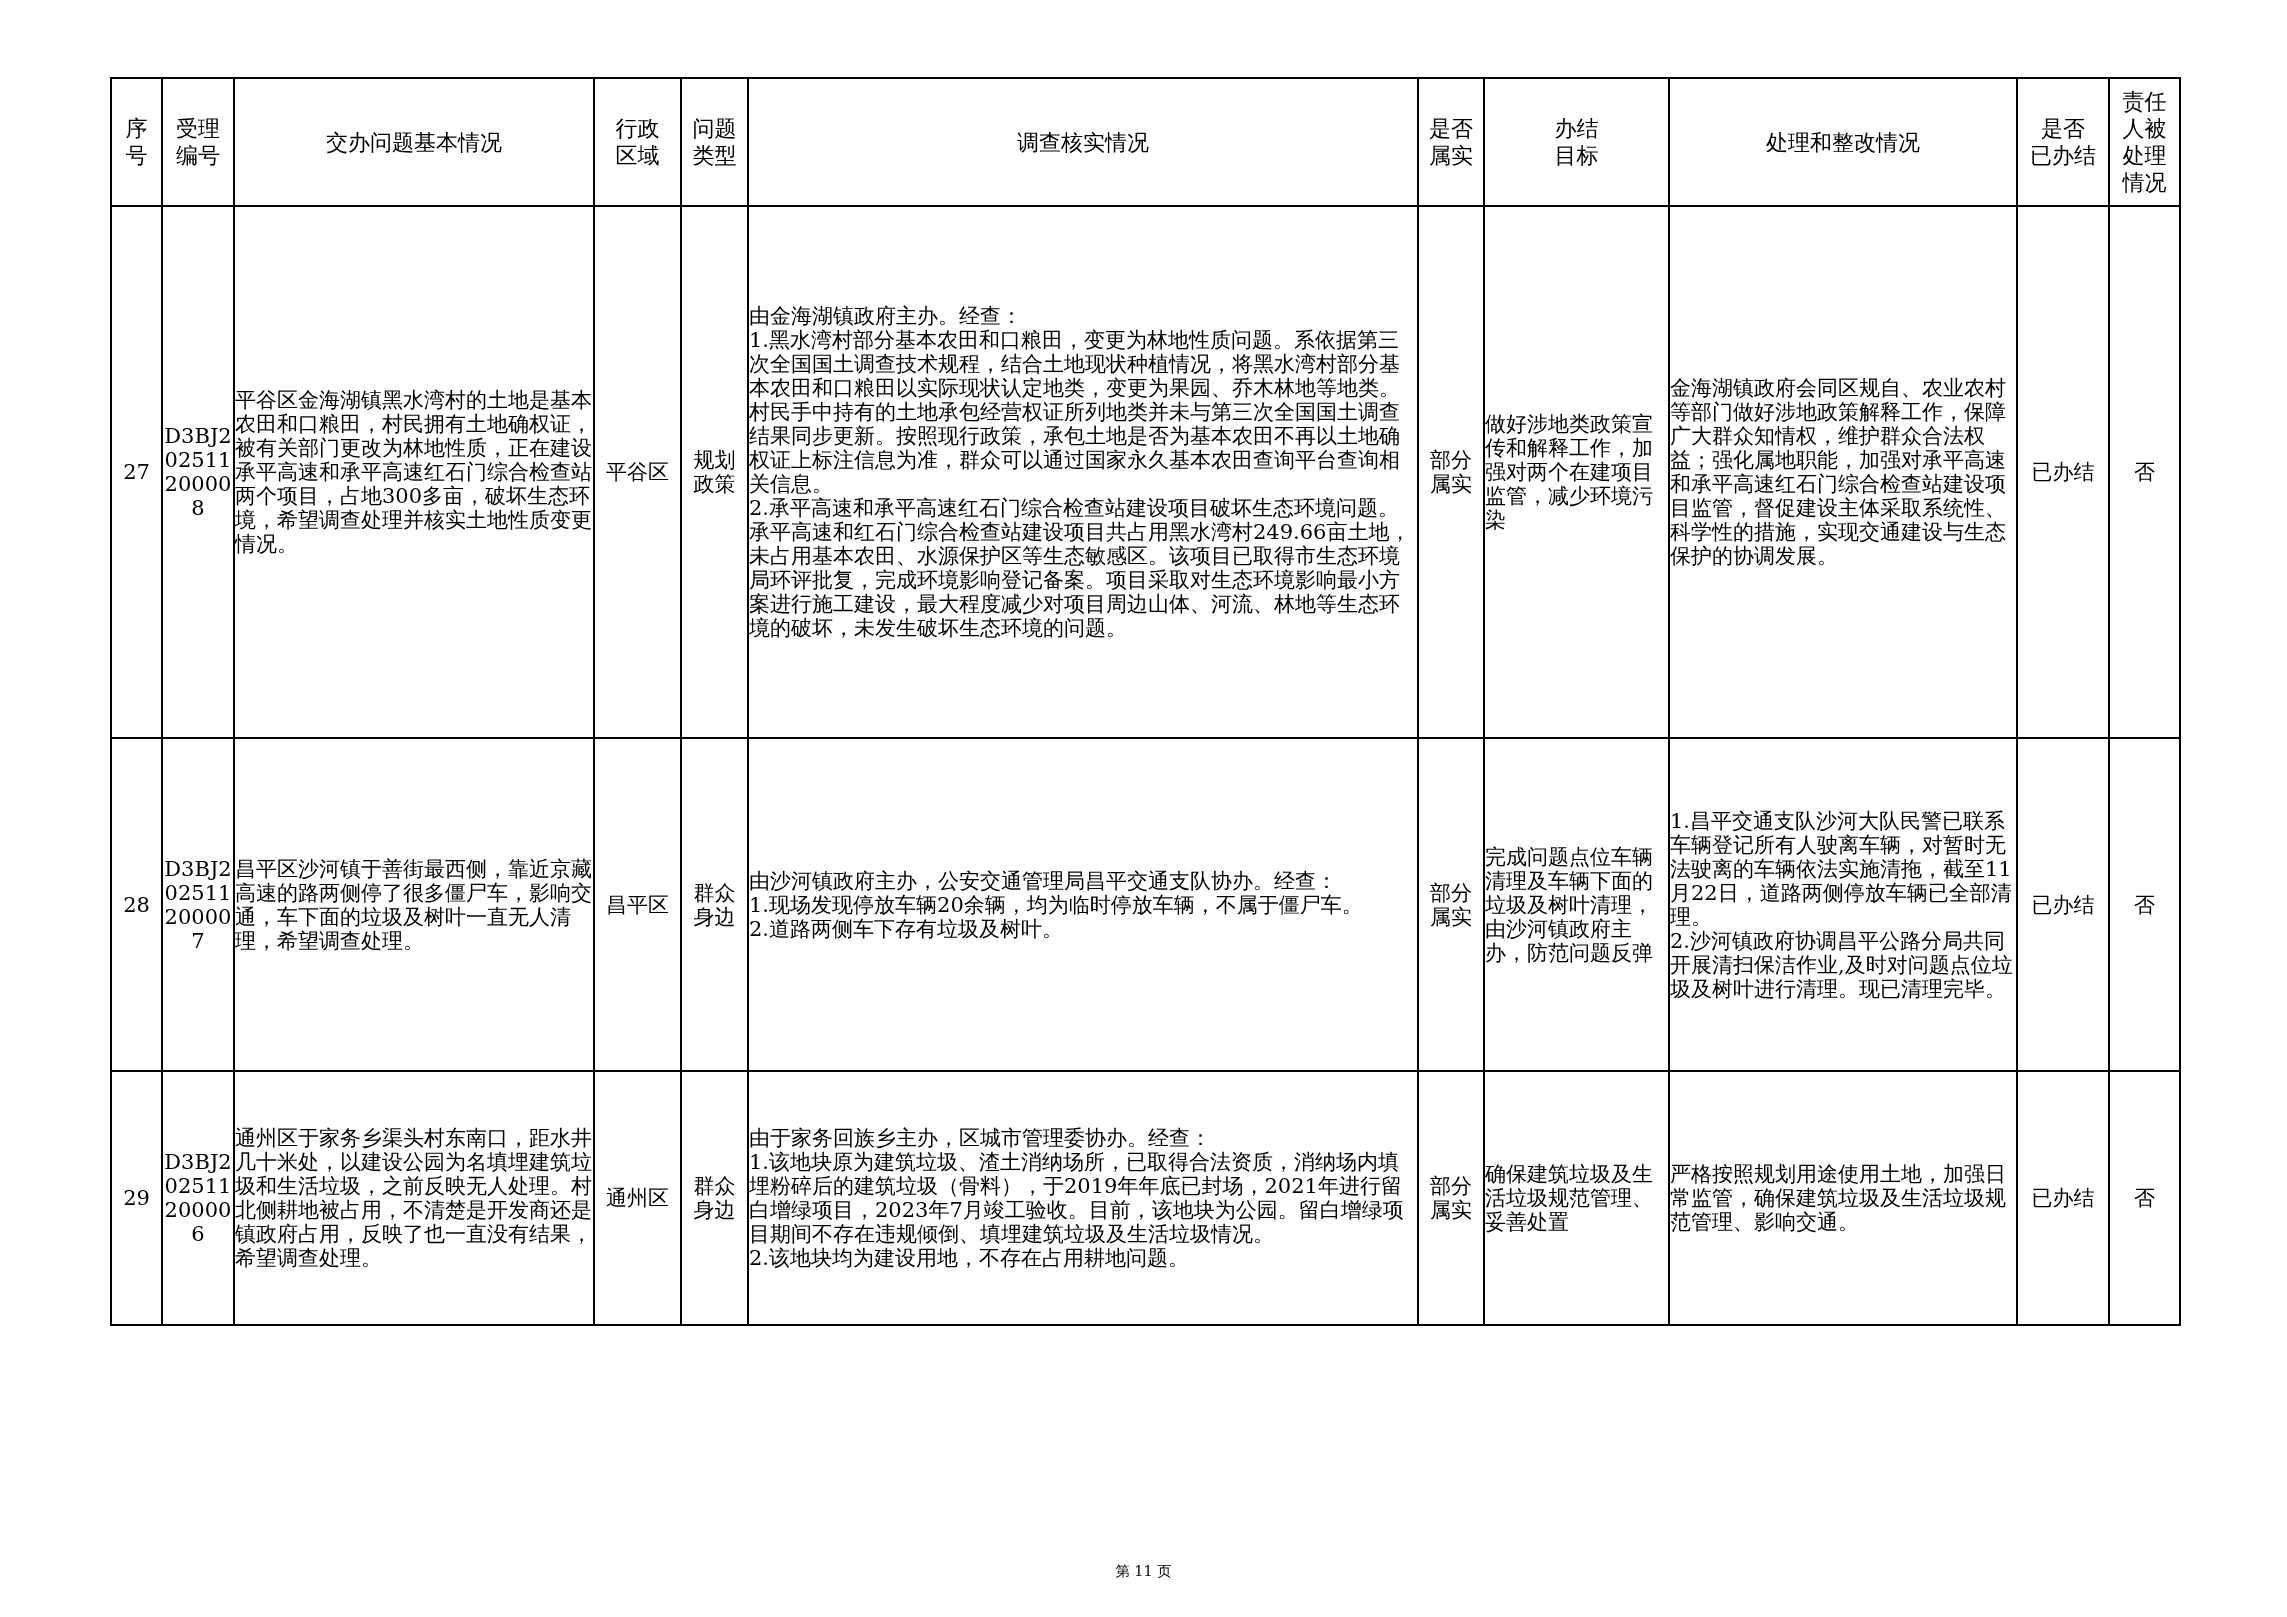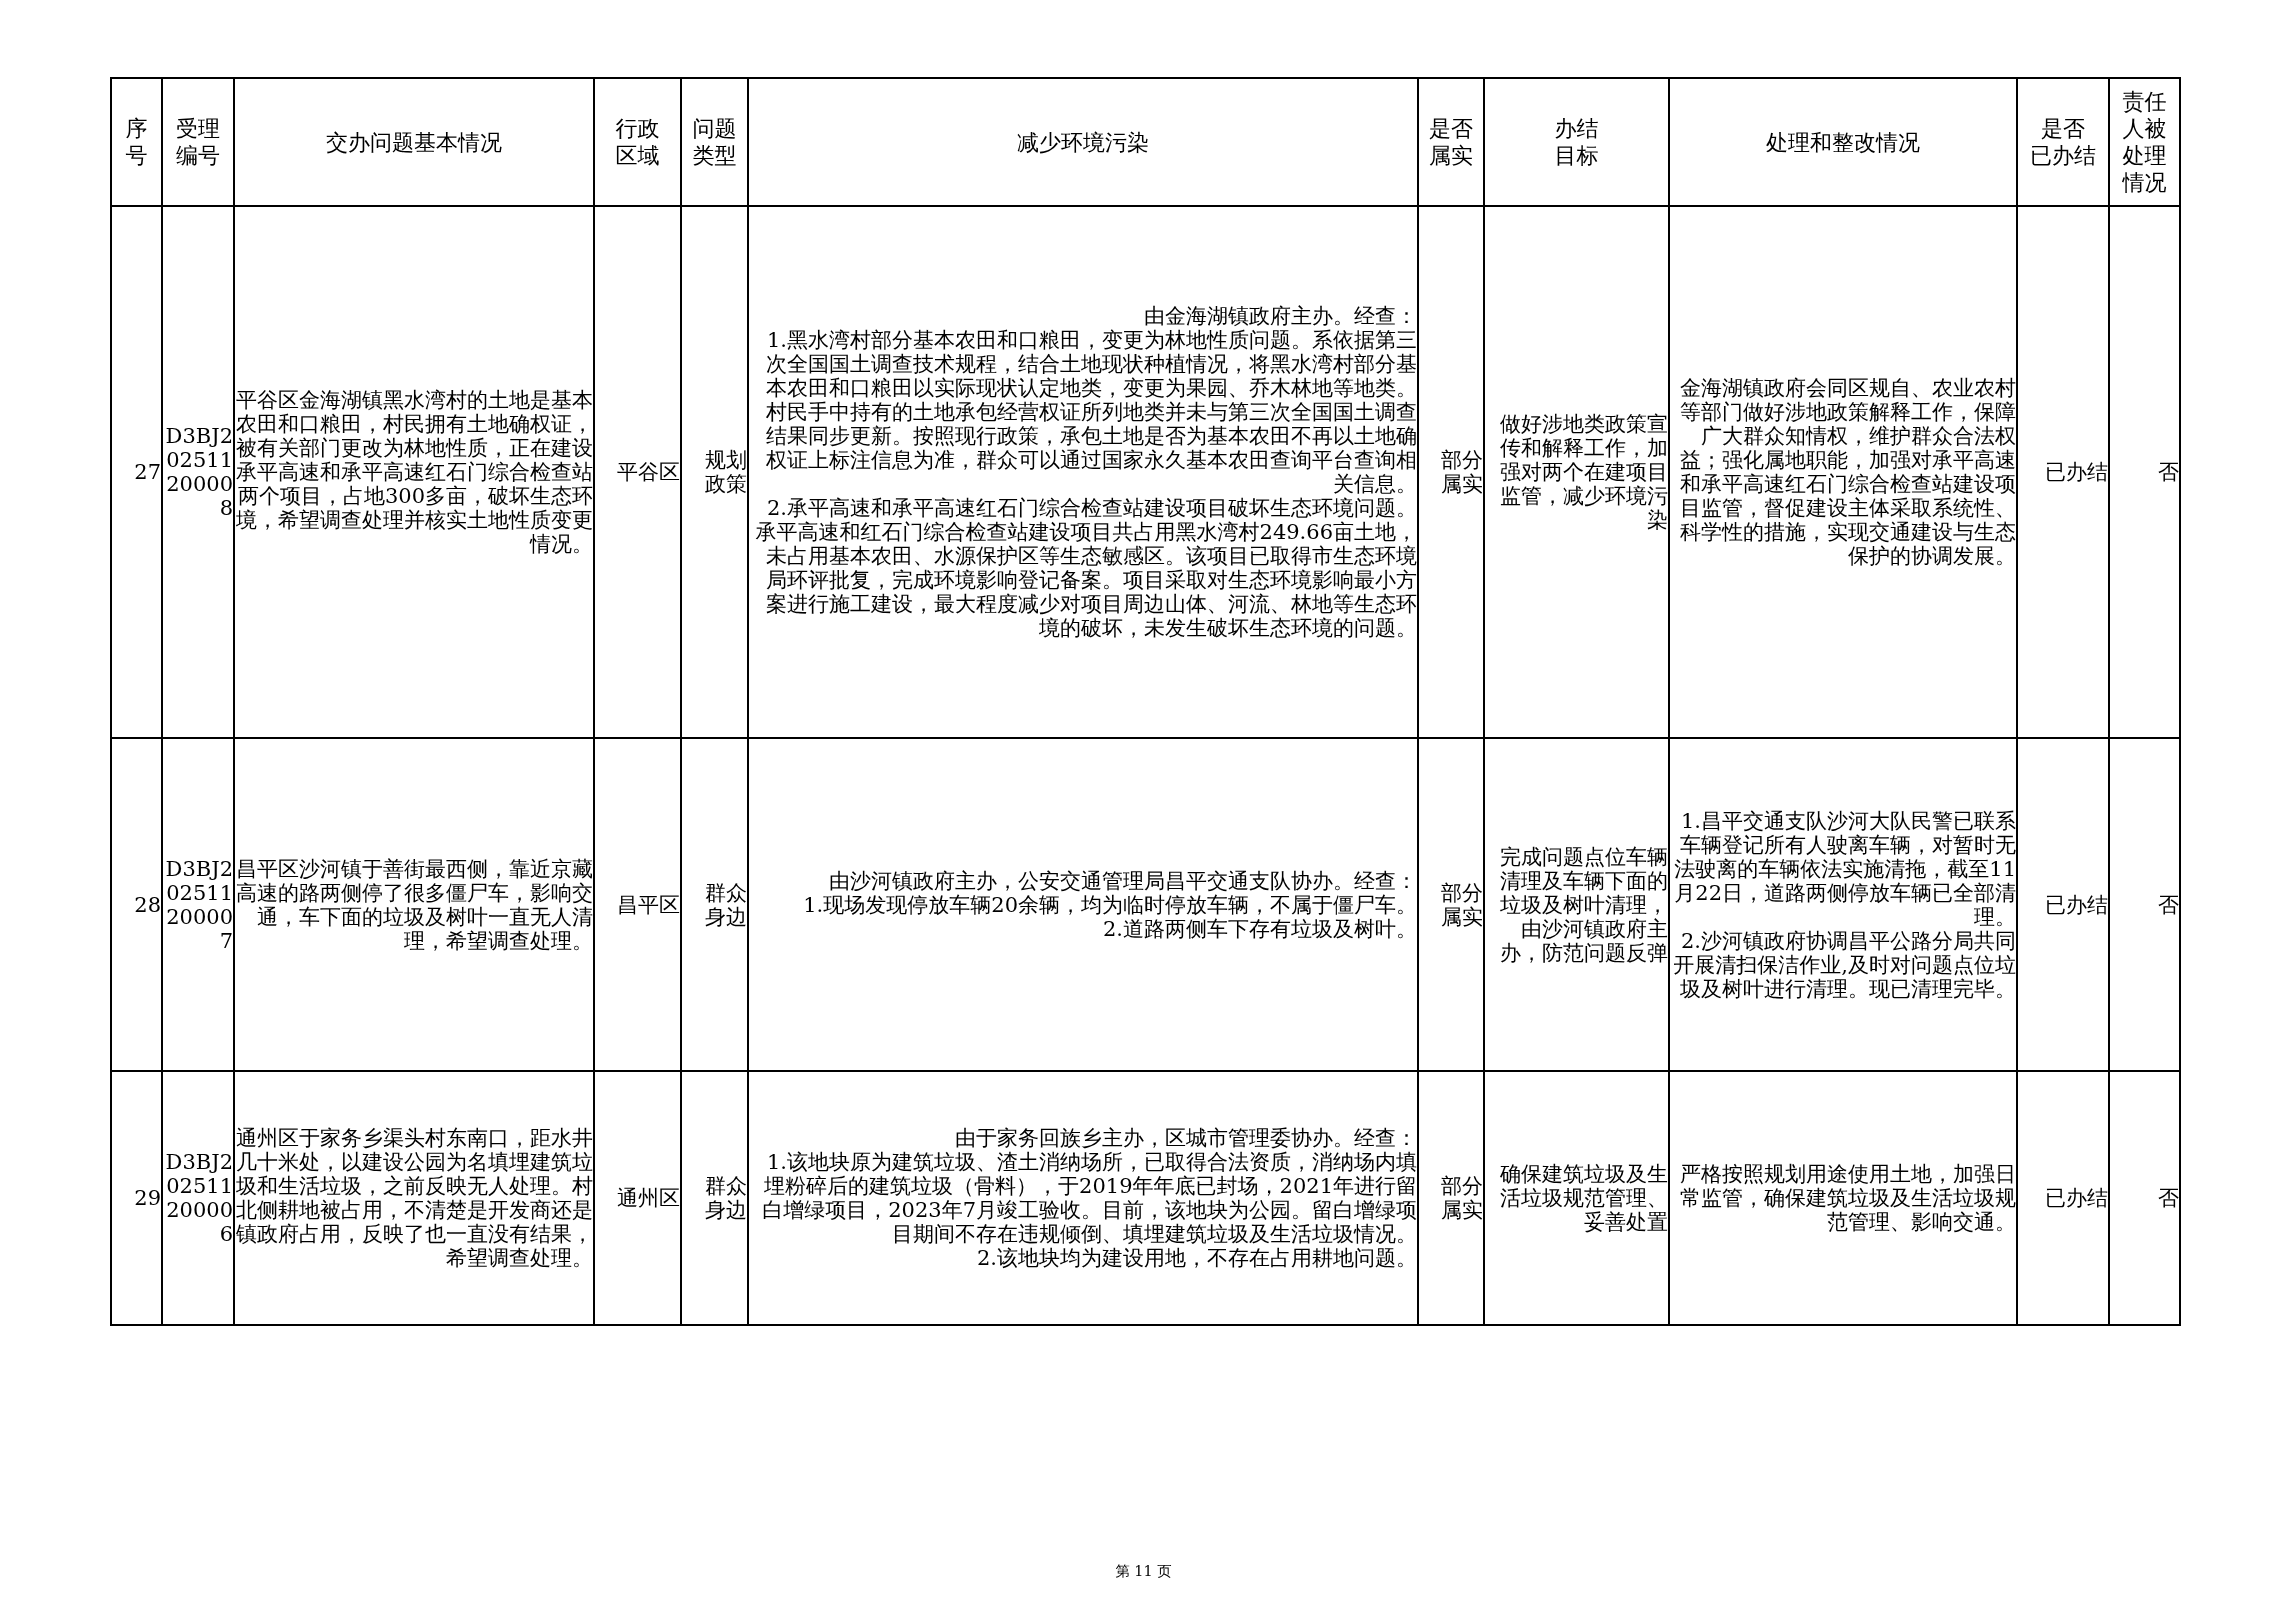--- a/index.html
+++ b/index.html
@@ -1,20 +1,20 @@
 <!DOCTYPE html>
 <html><head>
 <meta charset="utf-8">
 <style>
   html, body { margin:0; padding:0; background:#ffffff; }
   body { width:2287px; height:1618px; position:relative; overflow:hidden;
          font-family:"DejaVu Serif","Liberation Serif",serif; color:#000; }
   table.main { position:absolute; left:110px; top:77px; border-collapse:collapse;
                table-layout:fixed; width:2070px; }
-  table.main td, table.main th { border:2.9px solid #000; padding:0; vertical-align:middle;text-align:right; }
+  table.main td, table.main th { border:2.9px solid #000; padding:0; vertical-align:middle; }
   table.main th { font-family:Liberation Serif, serif; font-weight:normal;
                   font-size:22px; line-height:27px; text-align:center; height:126px; }
   td { font-size:21px; line-height:24px; }
   td.c { text-align:center;margin-left:44px; }
   td.l { text-align:left; padding:0 2.9px; }
   .pre { white-space:pre-line; }
   .footer { position:absolute; left:0; width:2287px; top:1562px; text-align:center;
             font-size:14.4px; font-family:"DejaVu Serif","Liberation Serif",serif; }
 </style>
 </head>
@@ -38,21 +38,21 @@
     <tr>
       <th class="pre">序
 号</th>
       <th class="pre">受理
 编号</th>
       <th class="pre">交办问题基本情况</th>
       <th class="pre">行政
 区域</th>
       <th class="pre">问题
 类型</th>
-      <th class="pre">减少环境污染</th>
+      <th class="pre">调查核实情况</th>
       <th class="pre">是否
 属实</th>
       <th class="pre">办结
 目标</th>
       <th class="pre">处理和整改情况</th>
       <th class="pre">是否
 已办结</th>
       <th class="pre">责任
 人被
 处理

